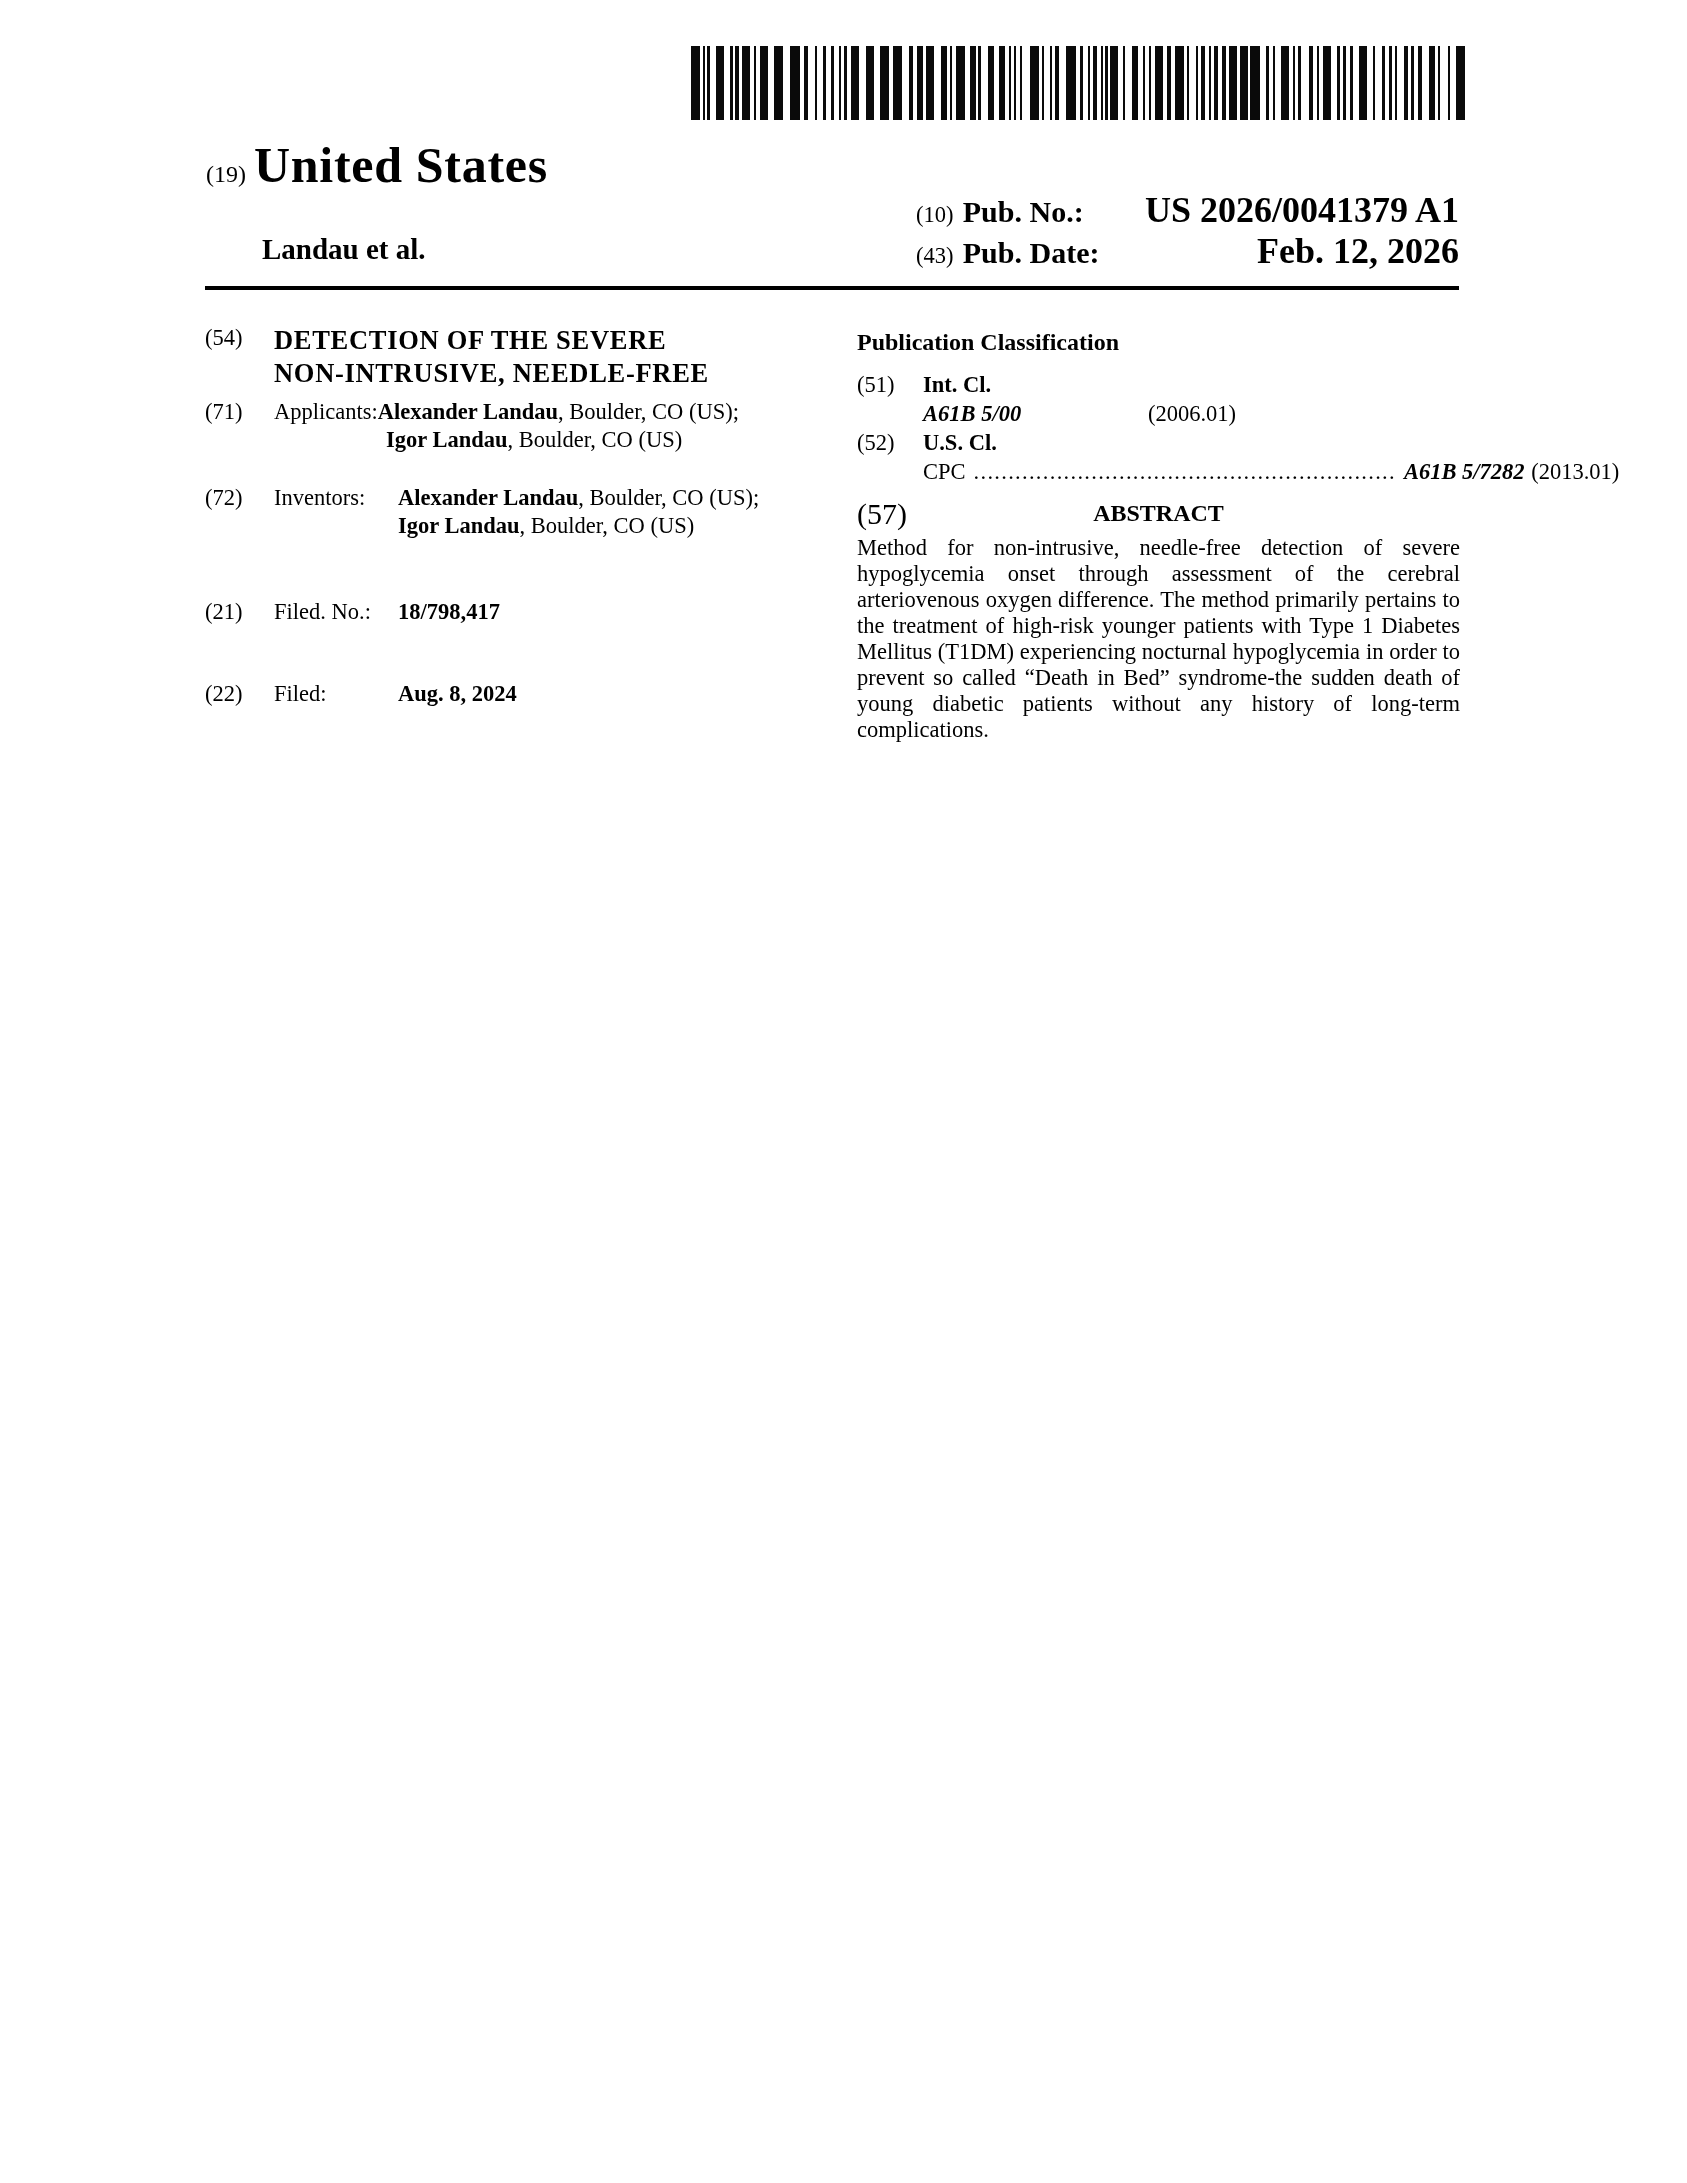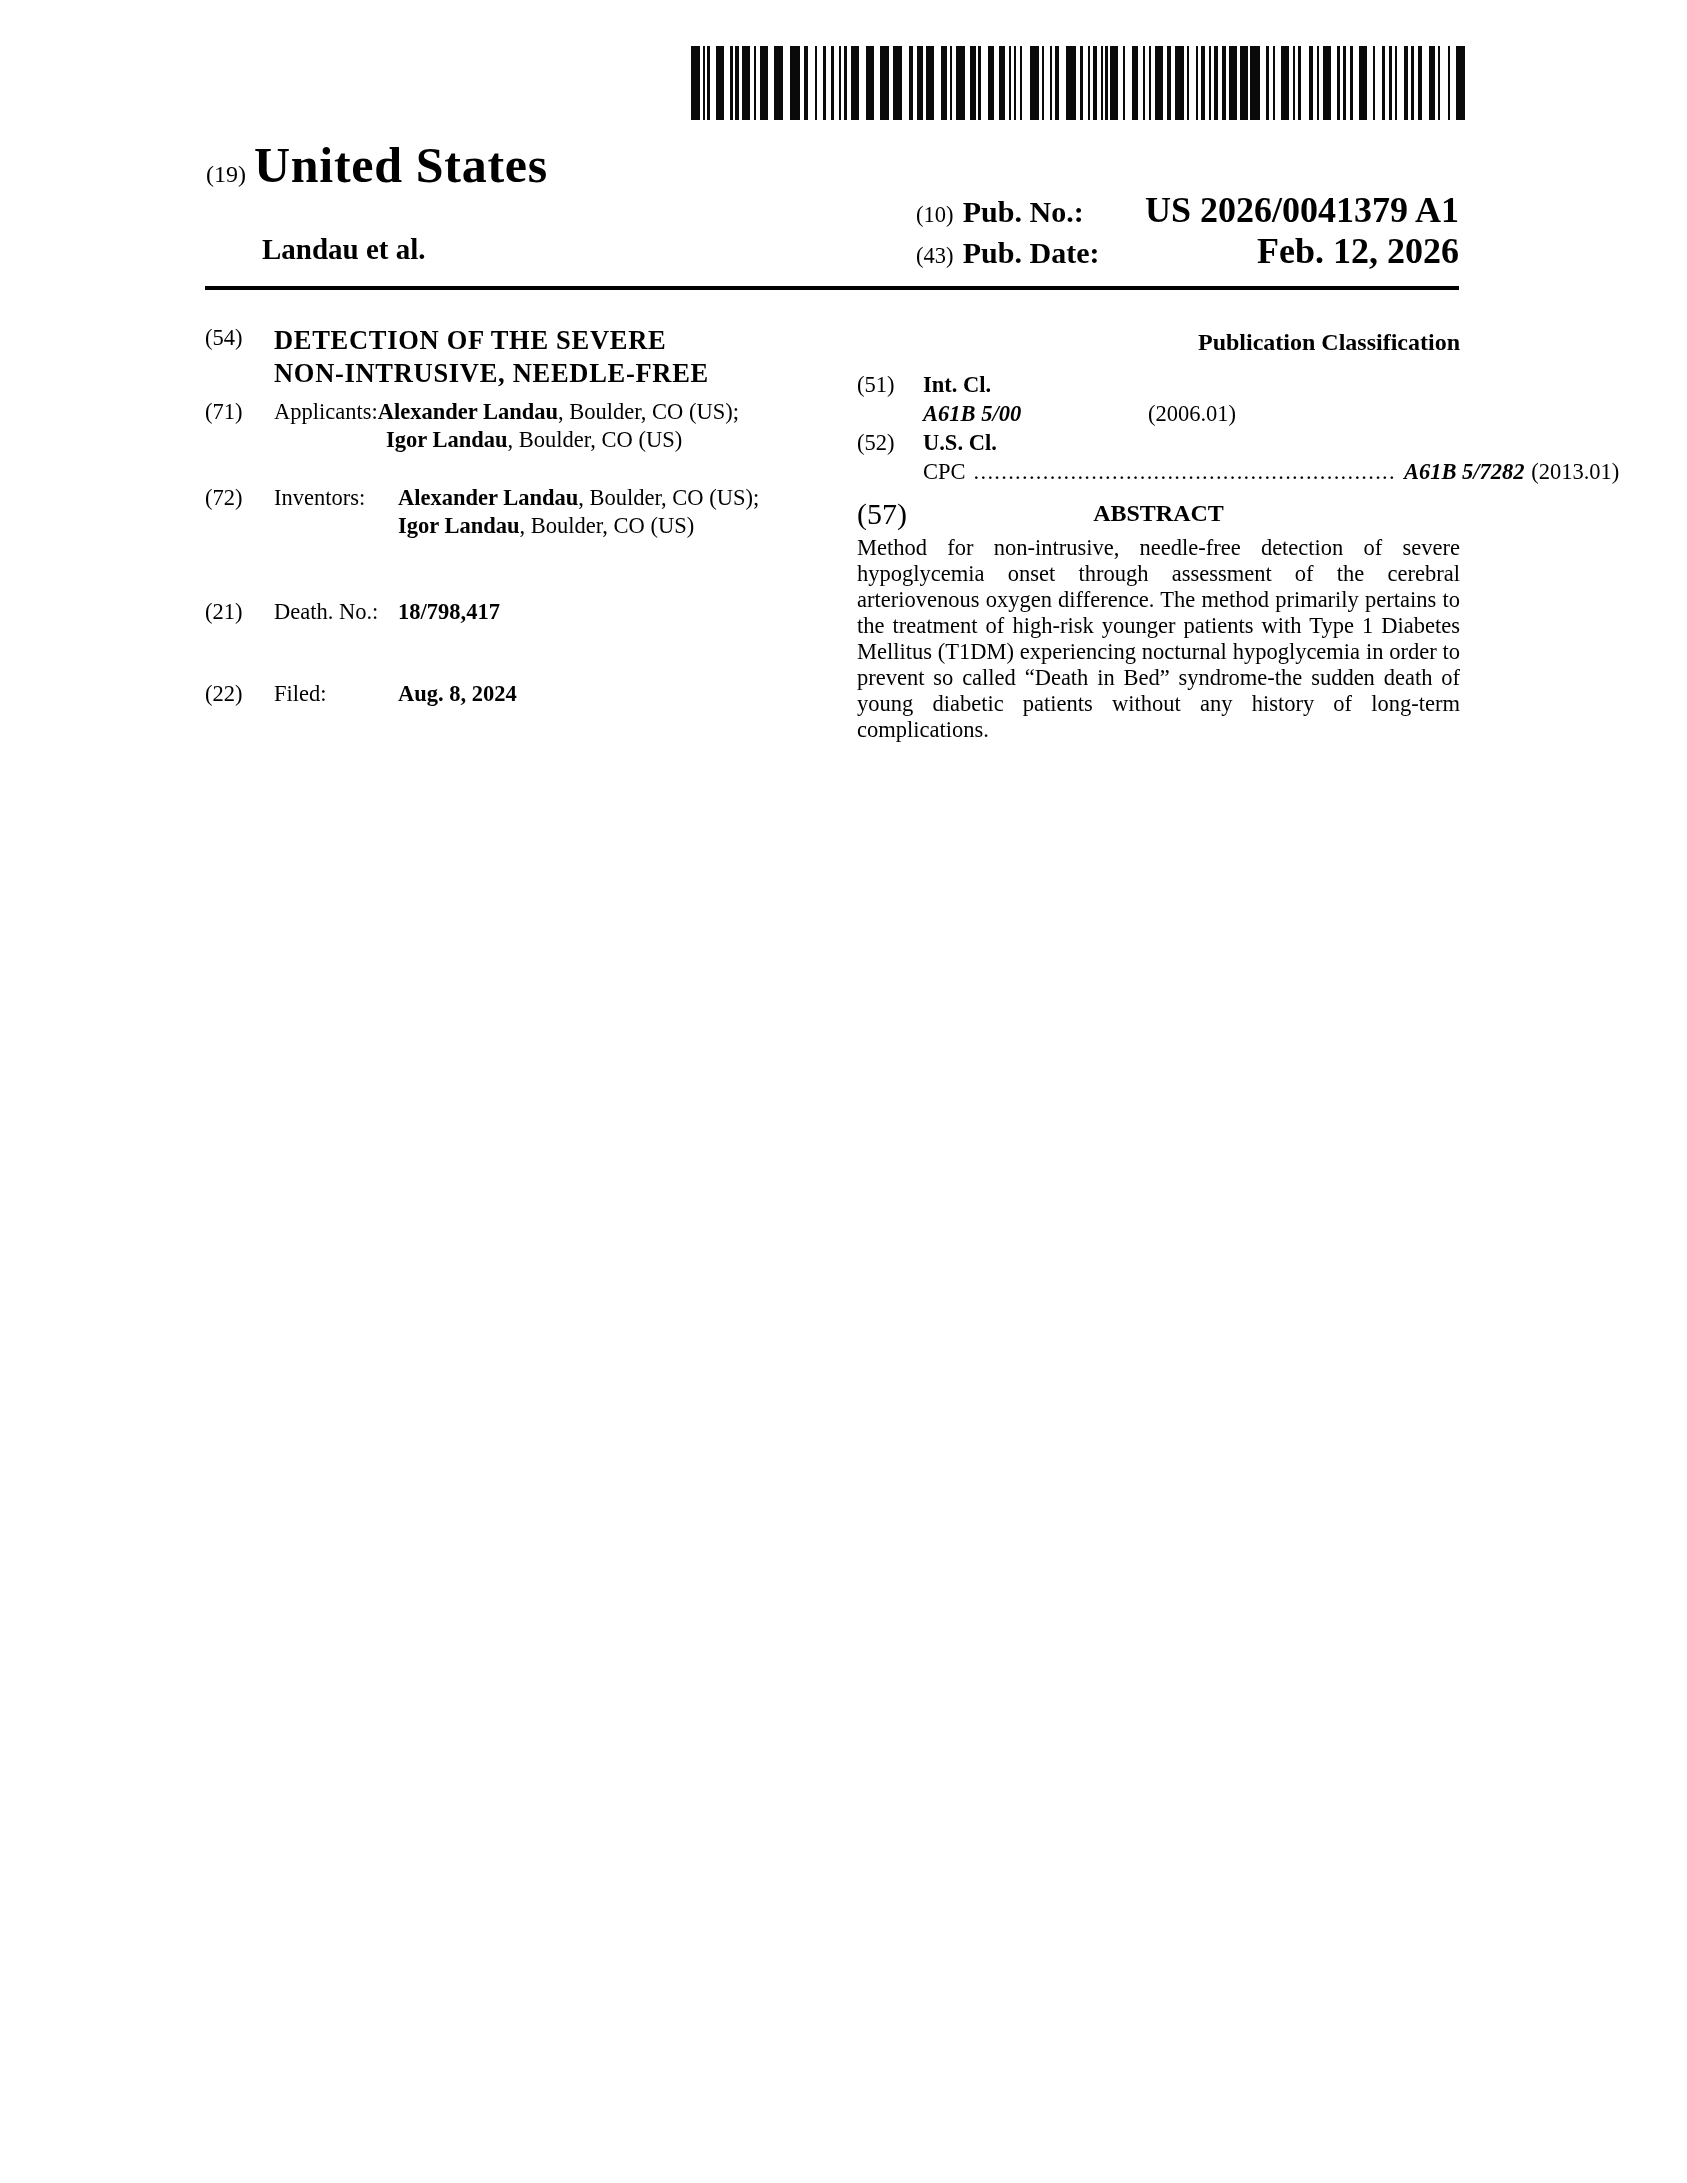--- a/index.html
+++ b/index.html
@@ -42,21 +42,21 @@
   .inventors-row { margin-top:30px; }
   .applno-row { margin-top:58px; }
   .filed-row { margin-top:54px; }
   .indent1 { padding-left:112px; }
   .lbl-wide { display:inline-block; width:124px; }
   .val-label { display:inline-block; width:124px; }
   .bold { font-weight:bold; }
 
   
   .col-right { position:absolute; left:857px; top:328px; width:603px; font-size:22.5px; line-height:29px; }
-  .pc-heading { text-align:right; font-weight:bold; font-size:24px; }
+  .pc-heading { text-align:left; font-weight:bold; font-size:24px; }
   .cr-row { display:flex; }
   .fnum2 { flex:0 0 66px; font-size:22.5px; }
   .int-row { margin-top:13.2px; }
   .code-field { display:inline-block; min-width:225px; font-weight:bold; font-style:italic; }
   .cpcline { display:flex; align-items:baseline; }
   .leader { flex:1; overflow:hidden; white-space:nowrap; margin:0 8px; letter-spacing:1.3px; }
   .bi { font-weight:bold; font-style:italic; white-space:nowrap; }
   .version { white-space:nowrap; margin-left:6.6px; }
 
   .abs-head { position:relative; margin-top:13.2px; text-align:center; }
@@ -126,21 +126,21 @@
         </div>
         <div class="indent1" style="padding-left:124px;">
           <span class="bold">Igor Landau</span><span>, Boulder, CO (US)</span>
         </div>
       </div>
     </div>
 
     <div class="row applno-row">
       <span class="fnum">(21)</span>
       <div class="content">
-        <span class="val-label">Death. No.:</span><span class="bold">18/798,417</span>
+        <span class="val-label">Filed. No.:</span><span class="bold">18/798,417</span>
       </div>
     </div>
 
     <div class="row filed-row">
       <span class="fnum">(22)</span>
       <div class="content">
         <span class="val-label">Filed:</span><span class="bold">Aug. 8, 2024</span>
       </div>
     </div>
 

